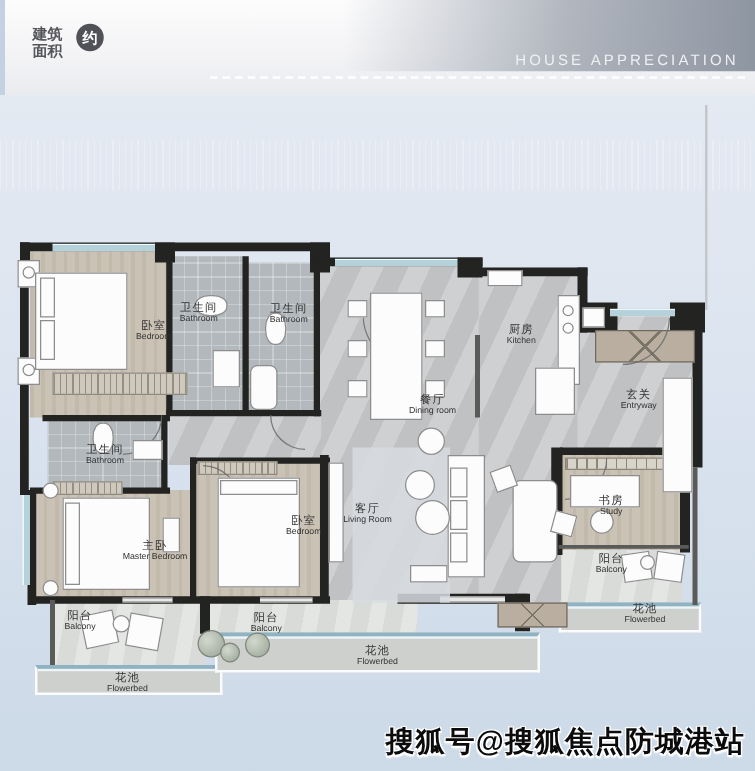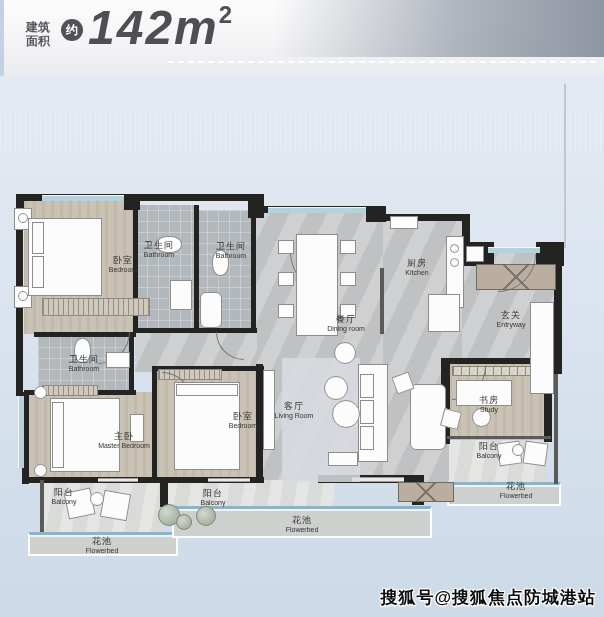--- a/index.html
+++ b/index.html
@@ -47,39 +47,39 @@
   .shelf{background:#d9d4ca;background-image:repeating-linear-gradient(90deg,#8b8678 0 1px,transparent 1px 8px);border:1px solid #8b8678}
   .arc{border:0 solid #6a6a6a;border-top-width:1px;border-right-width:1px;border-radius:0 100% 0 0;opacity:.85}
   .rug{background:#d7dce1;opacity:.85}
   .plant{border-radius:50%;background:radial-gradient(circle at 35% 35%,#d2d8cd,#9aa396);border:1px solid #7c857a}
   .gapdoor{background:#e9e9e9;border-top:1px solid #9a9a9a;border-bottom:1px solid #9a9a9a}
   
   .room-label{position:absolute;transform:translate(-50%,-50%);text-align:center;color:#323232;white-space:nowrap;line-height:1.2}
   .room-label .cn{display:block;font-size:9px;letter-spacing:1px}
   .room-label .en{display:block;font-size:7px;letter-spacing:0}
   
-  .wm{position:absolute;right:8px;bottom:8px;font-size:17px;font-weight:bold;color:#0b0b0b;letter-spacing:1px;
+  .wm{position:absolute;right:8px;bottom:8px;font-size:23px;font-weight:bold;color:#0b0b0b;letter-spacing:1px;
     text-shadow:-1px -1px 0 #fff,1px -1px 0 #fff,-1px 1px 0 #fff,1px 1px 0 #fff,0 2px 2px rgba(255,255,255,.7)}
 </style>
 </head>
 <body>
 
 <div class="page">
 
   <div class="texband"></div>
 
   <div class="hdr">
     <div class="hdr-band"></div>
     <div class="edge"></div>
     <div class="area-label">
       <span>建筑</span><br>
       <span>面积</span>
     </div>
     <div class="badge">约</div>
-    <div class="area-value"><span>142m</span><sup>2</sup></div>
+    <div class="banner-en">HOUSE APPRECIATION</div>
     <div class="dash"></div>
   </div>
 
   <div class="plan">
 
     <div class="floor-marble" style="left:253px;top:211px;width:133px;height:272px"></div>
     <div class="floor-marble" style="left:383px;top:218px;width:84px;height:265px"></div>
     <div class="floor-marble" style="left:462px;top:250px;width:98px;height:116px"></div>
     <div class="floor-marble" style="left:135px;top:332px;width:122px;height:40px"></div>
     <div class="floor-wood" style="left:24px;top:201px;width:112px;height:133px"></div>

